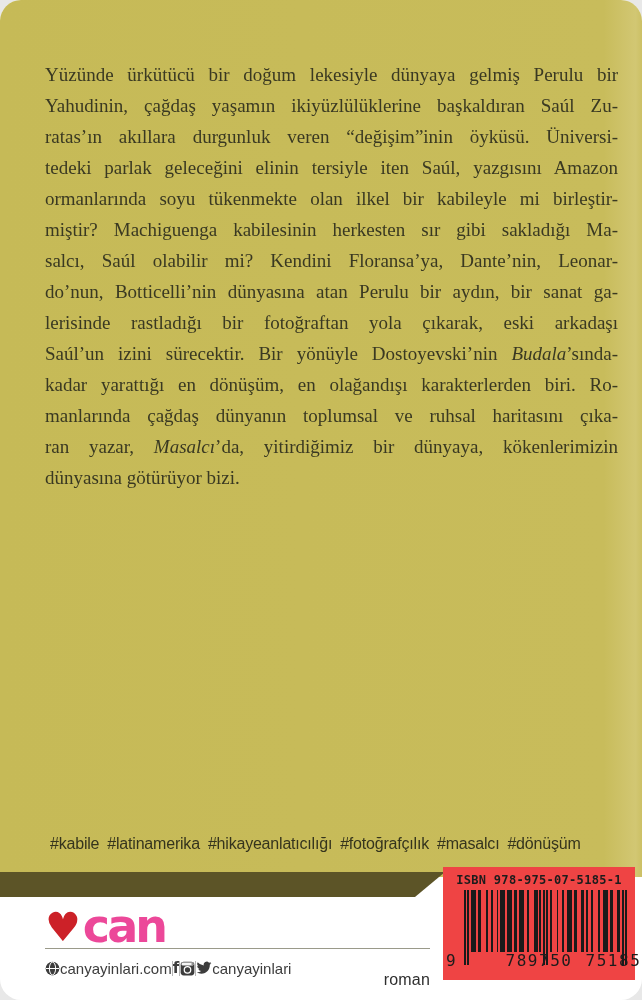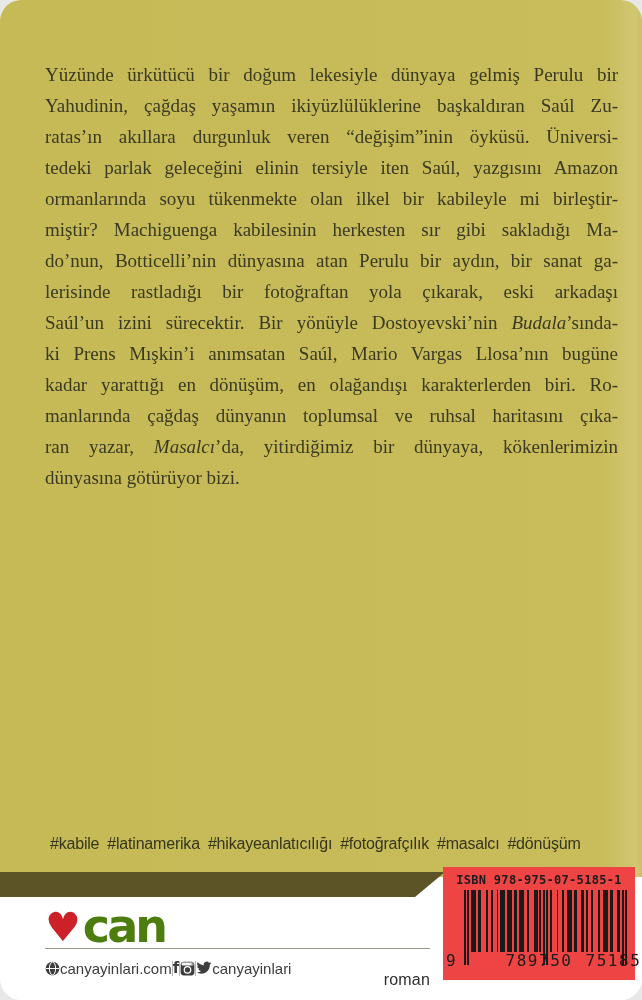--- a/index.html
+++ b/index.html
@@ -33,21 +33,21 @@
   .ean-group{position:absolute;top:84px;width:78px;text-align:center;
               font-family:"DejaVu Sans Mono",monospace;font-size:16px;letter-spacing:1.5px;
               color:#1c1c1c;white-space:nowrap;margin-left:32px;}
   .ean-group.g1{left:25px;}
   .ean-group.g2{left:105px;}
   
   .logo{position:absolute;left:45px;top:902px;height:44px;display:flex;align-items:flex-end;}
   .logo .heart{font-family:"DejaVu Sans",sans-serif;font-size:40px;line-height:38px;
                color:#cc2128;margin-right:2px;}
   .logo .logotype{font-family:"DejaVu Sans",sans-serif;font-weight:bold;font-size:46px;
-               line-height:40px;letter-spacing:-3px;color:#4d7c0f;}
+               line-height:40px;letter-spacing:-3px;color:#ec4899;}
   .rule{position:absolute;left:45px;top:948px;width:385px;height:1px;background:#9a9a8a;}
   .social-row{position:absolute;left:45px;top:957px;width:385px;height:22px;
               display:flex;align-items:center;gap:0;
               font-family:"Liberation Sans",sans-serif;font-size:15px;color:#3d3d3d;}
   .social-row .sep{width:1px;height:15px;background:#b5b5b5;}
   .social-row .fb{font-family:"DejaVu Sans",sans-serif;font-weight:bold;font-size:15px;color:#3d3d3d;}
   .genre{margin-left:auto;font-size:16px;color:#2e2e2e;letter-spacing:0.2px;margin-top:24px;}
   .icon svg{display:block;}
 </style>
 </head>
@@ -57,24 +57,24 @@
 
   <div class="cover-bg"></div>
 
   <div class="synopsis">
       <div class="syn-line"><span>Yüzünde ürkütücü bir doğum lekesiyle dünyaya gelmiş Perulu bir</span></div>
       <div class="syn-line"><span>Yahudinin, çağdaş yaşamın ikiyüzlülüklerine başkaldıran Saúl Zu-</span></div>
       <div class="syn-line"><span>ratas’ın akıllara durgunluk veren “değişim”inin öyküsü. Üniversi-</span></div>
       <div class="syn-line"><span>tedeki parlak geleceğini elinin tersiyle iten Saúl, yazgısını Amazon</span></div>
       <div class="syn-line"><span>ormanlarında soyu tükenmekte olan ilkel bir kabileyle mi birleştir-</span></div>
       <div class="syn-line"><span>miştir? Machiguenga kabilesinin herkesten sır gibi sakladığı Ma-</span></div>
+      <div class="syn-line"><span>salcı, Saúl olabilir mi? Kendini Floransa’ya, Dante’nin, Leonar-</span></div>
       <div class="syn-line"><span>do’nun, Botticelli’nin dünyasına atan Perulu bir aydın, bir sanat ga-</span></div>
       <div class="syn-line"><span>lerisinde rastladığı bir fotoğraftan yola çıkarak, eski arkadaşı</span></div>
       <div class="syn-line"><span>Saúl’un izini sürecektir. Bir yönüyle Dostoyevski’nin </span><em>Budala</em><span>’sında-</span></div>
-      <div class="syn-line"><span>ki Prens Mışkin’i anımsatan Saúl, Mario Vargas Llosa’nın bugüne</span></div>
       <div class="syn-line"><span>kadar yarattığı en dönüşüm, en olağandışı karakterlerden biri. Ro-</span></div>
       <div class="syn-line"><span>manlarında çağdaş dünyanın toplumsal ve ruhsal haritasını çıka-</span></div>
       <div class="syn-line"><span>ran yazar, </span><em>Masalcı</em><span>’da, yitirdiğimiz bir dünyaya, kökenlerimizin</span></div>
       <div class="syn-line last"><span>dünyasına götürüyor bizi.</span></div>
     </div>
 
   <div class="hashtags"><span>#kabile</span><span>#latinamerika</span><span>#hikayeanlatıcılığı</span><span>#fotoğrafçılık</span><span>#masalcı</span><span>#dönüşüm</span></div>
 
   <div class="band"></div>
 

